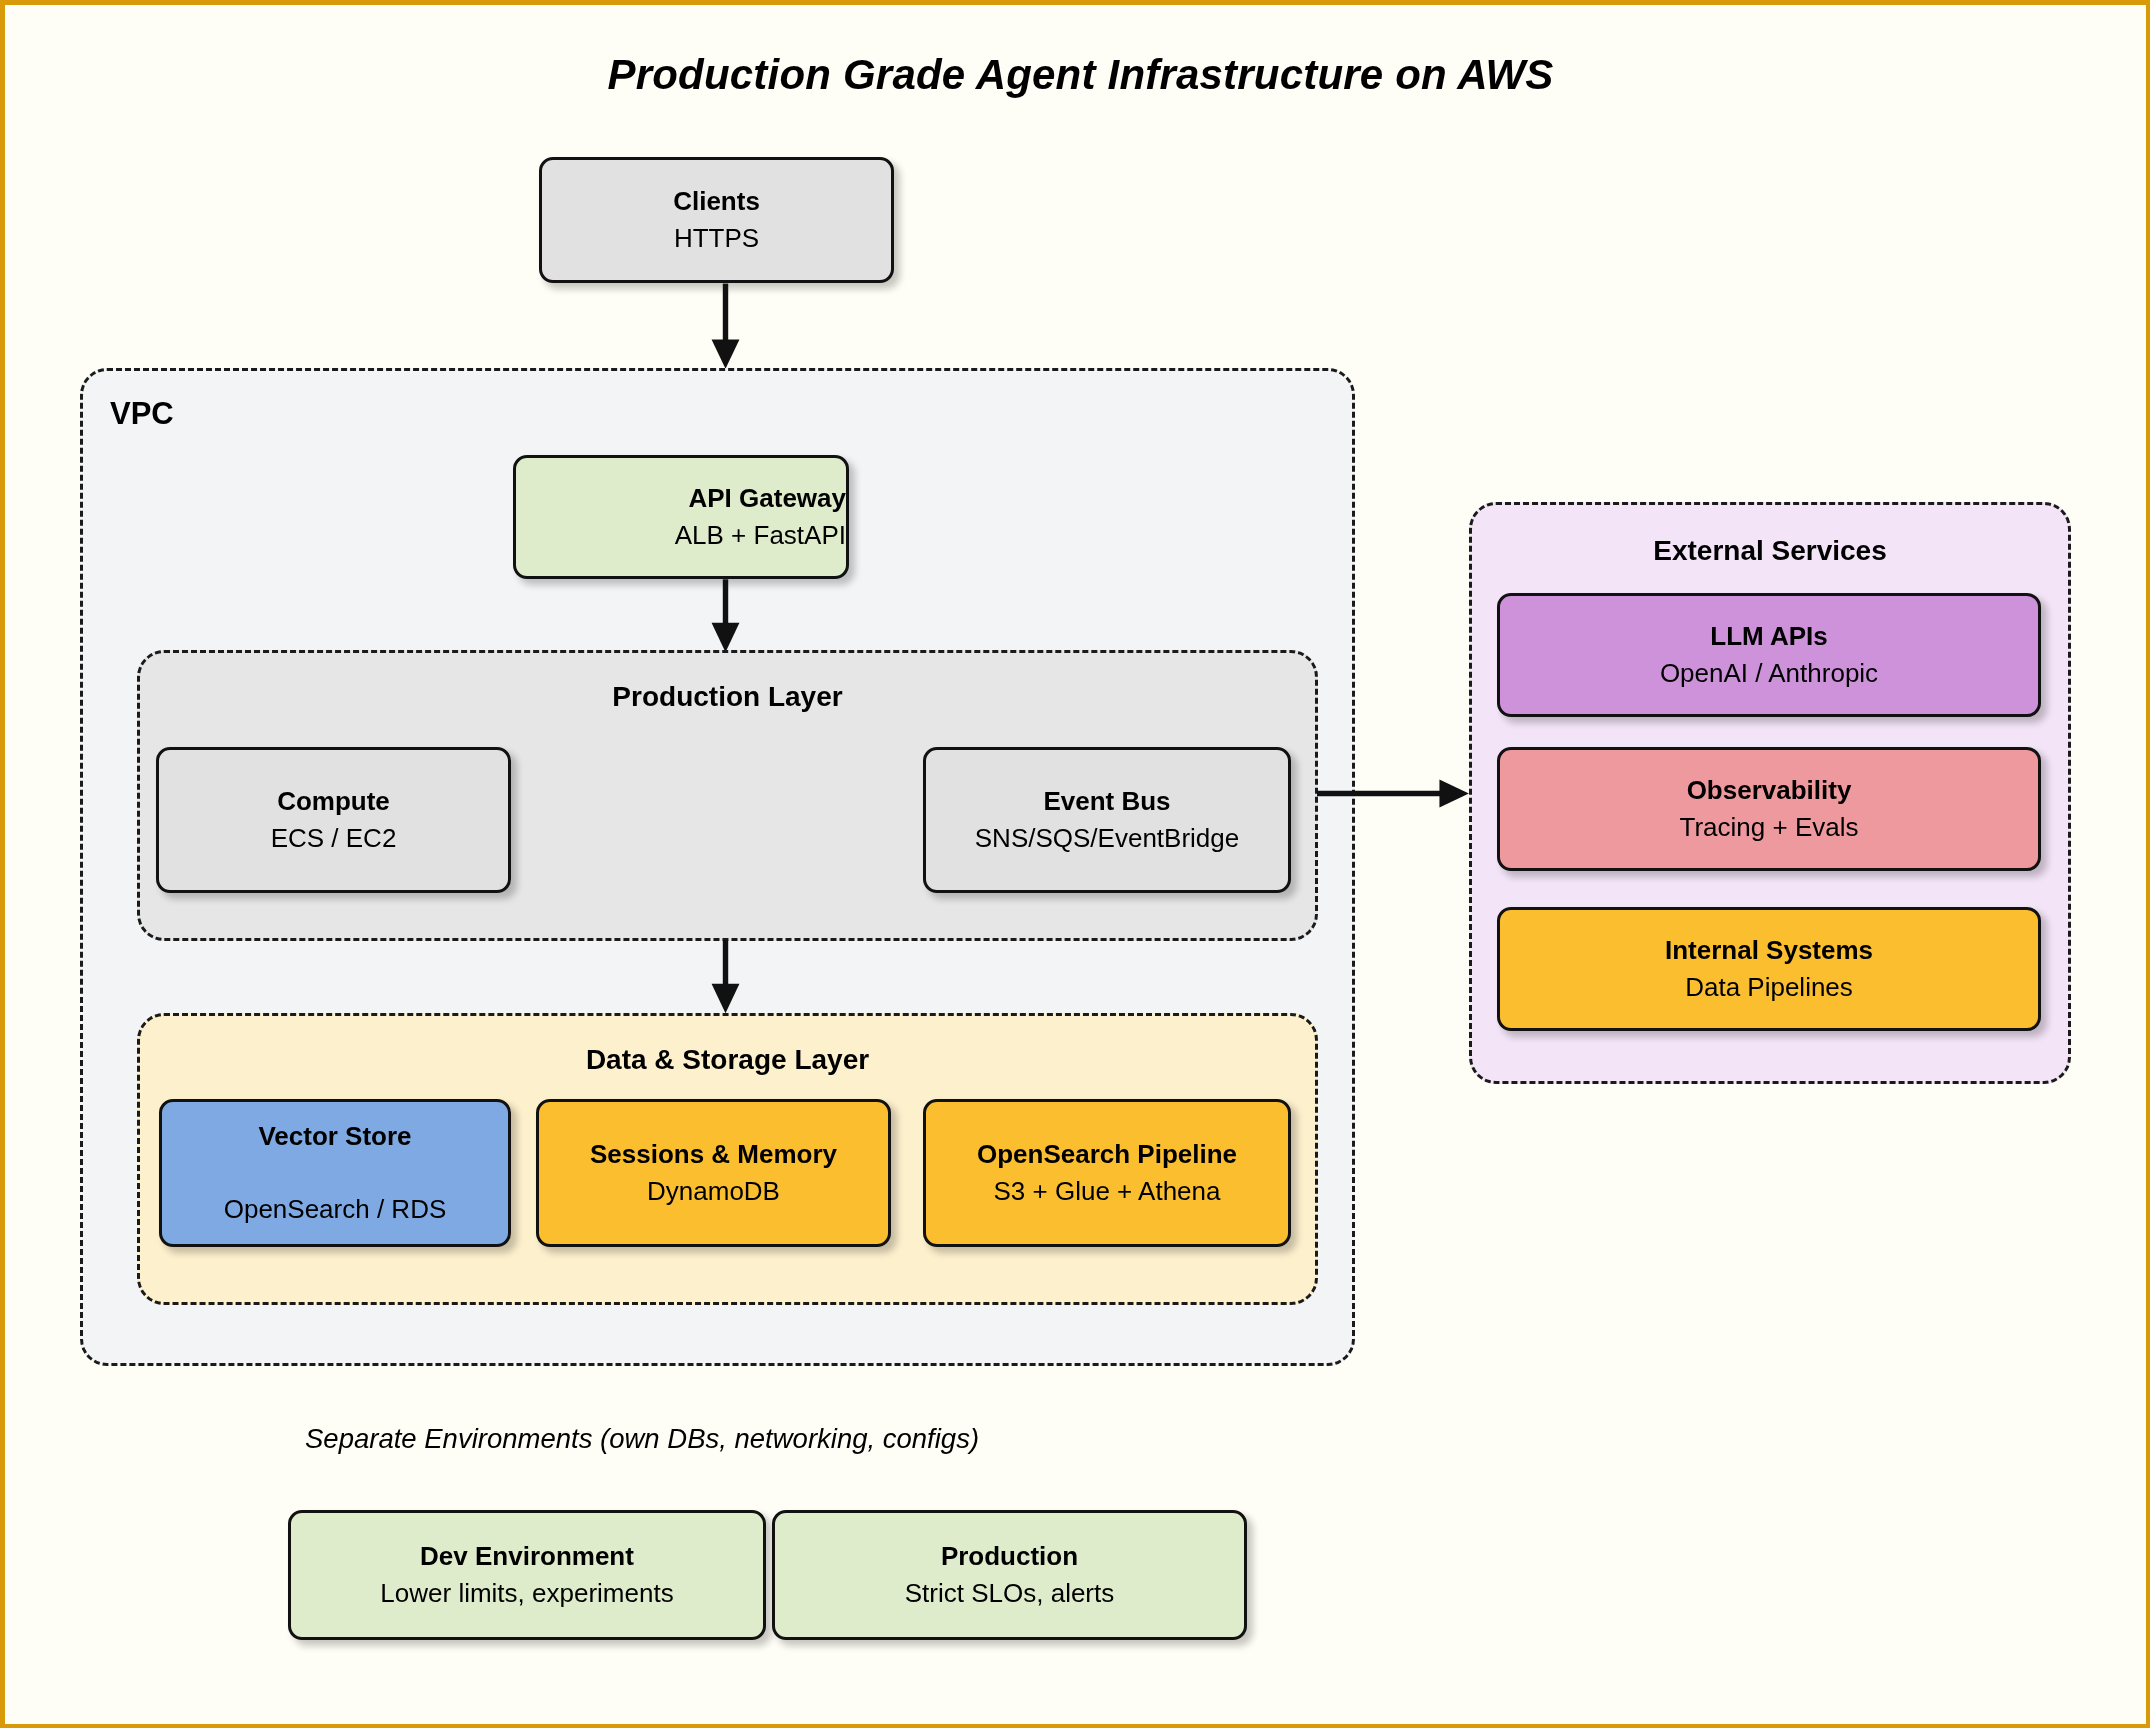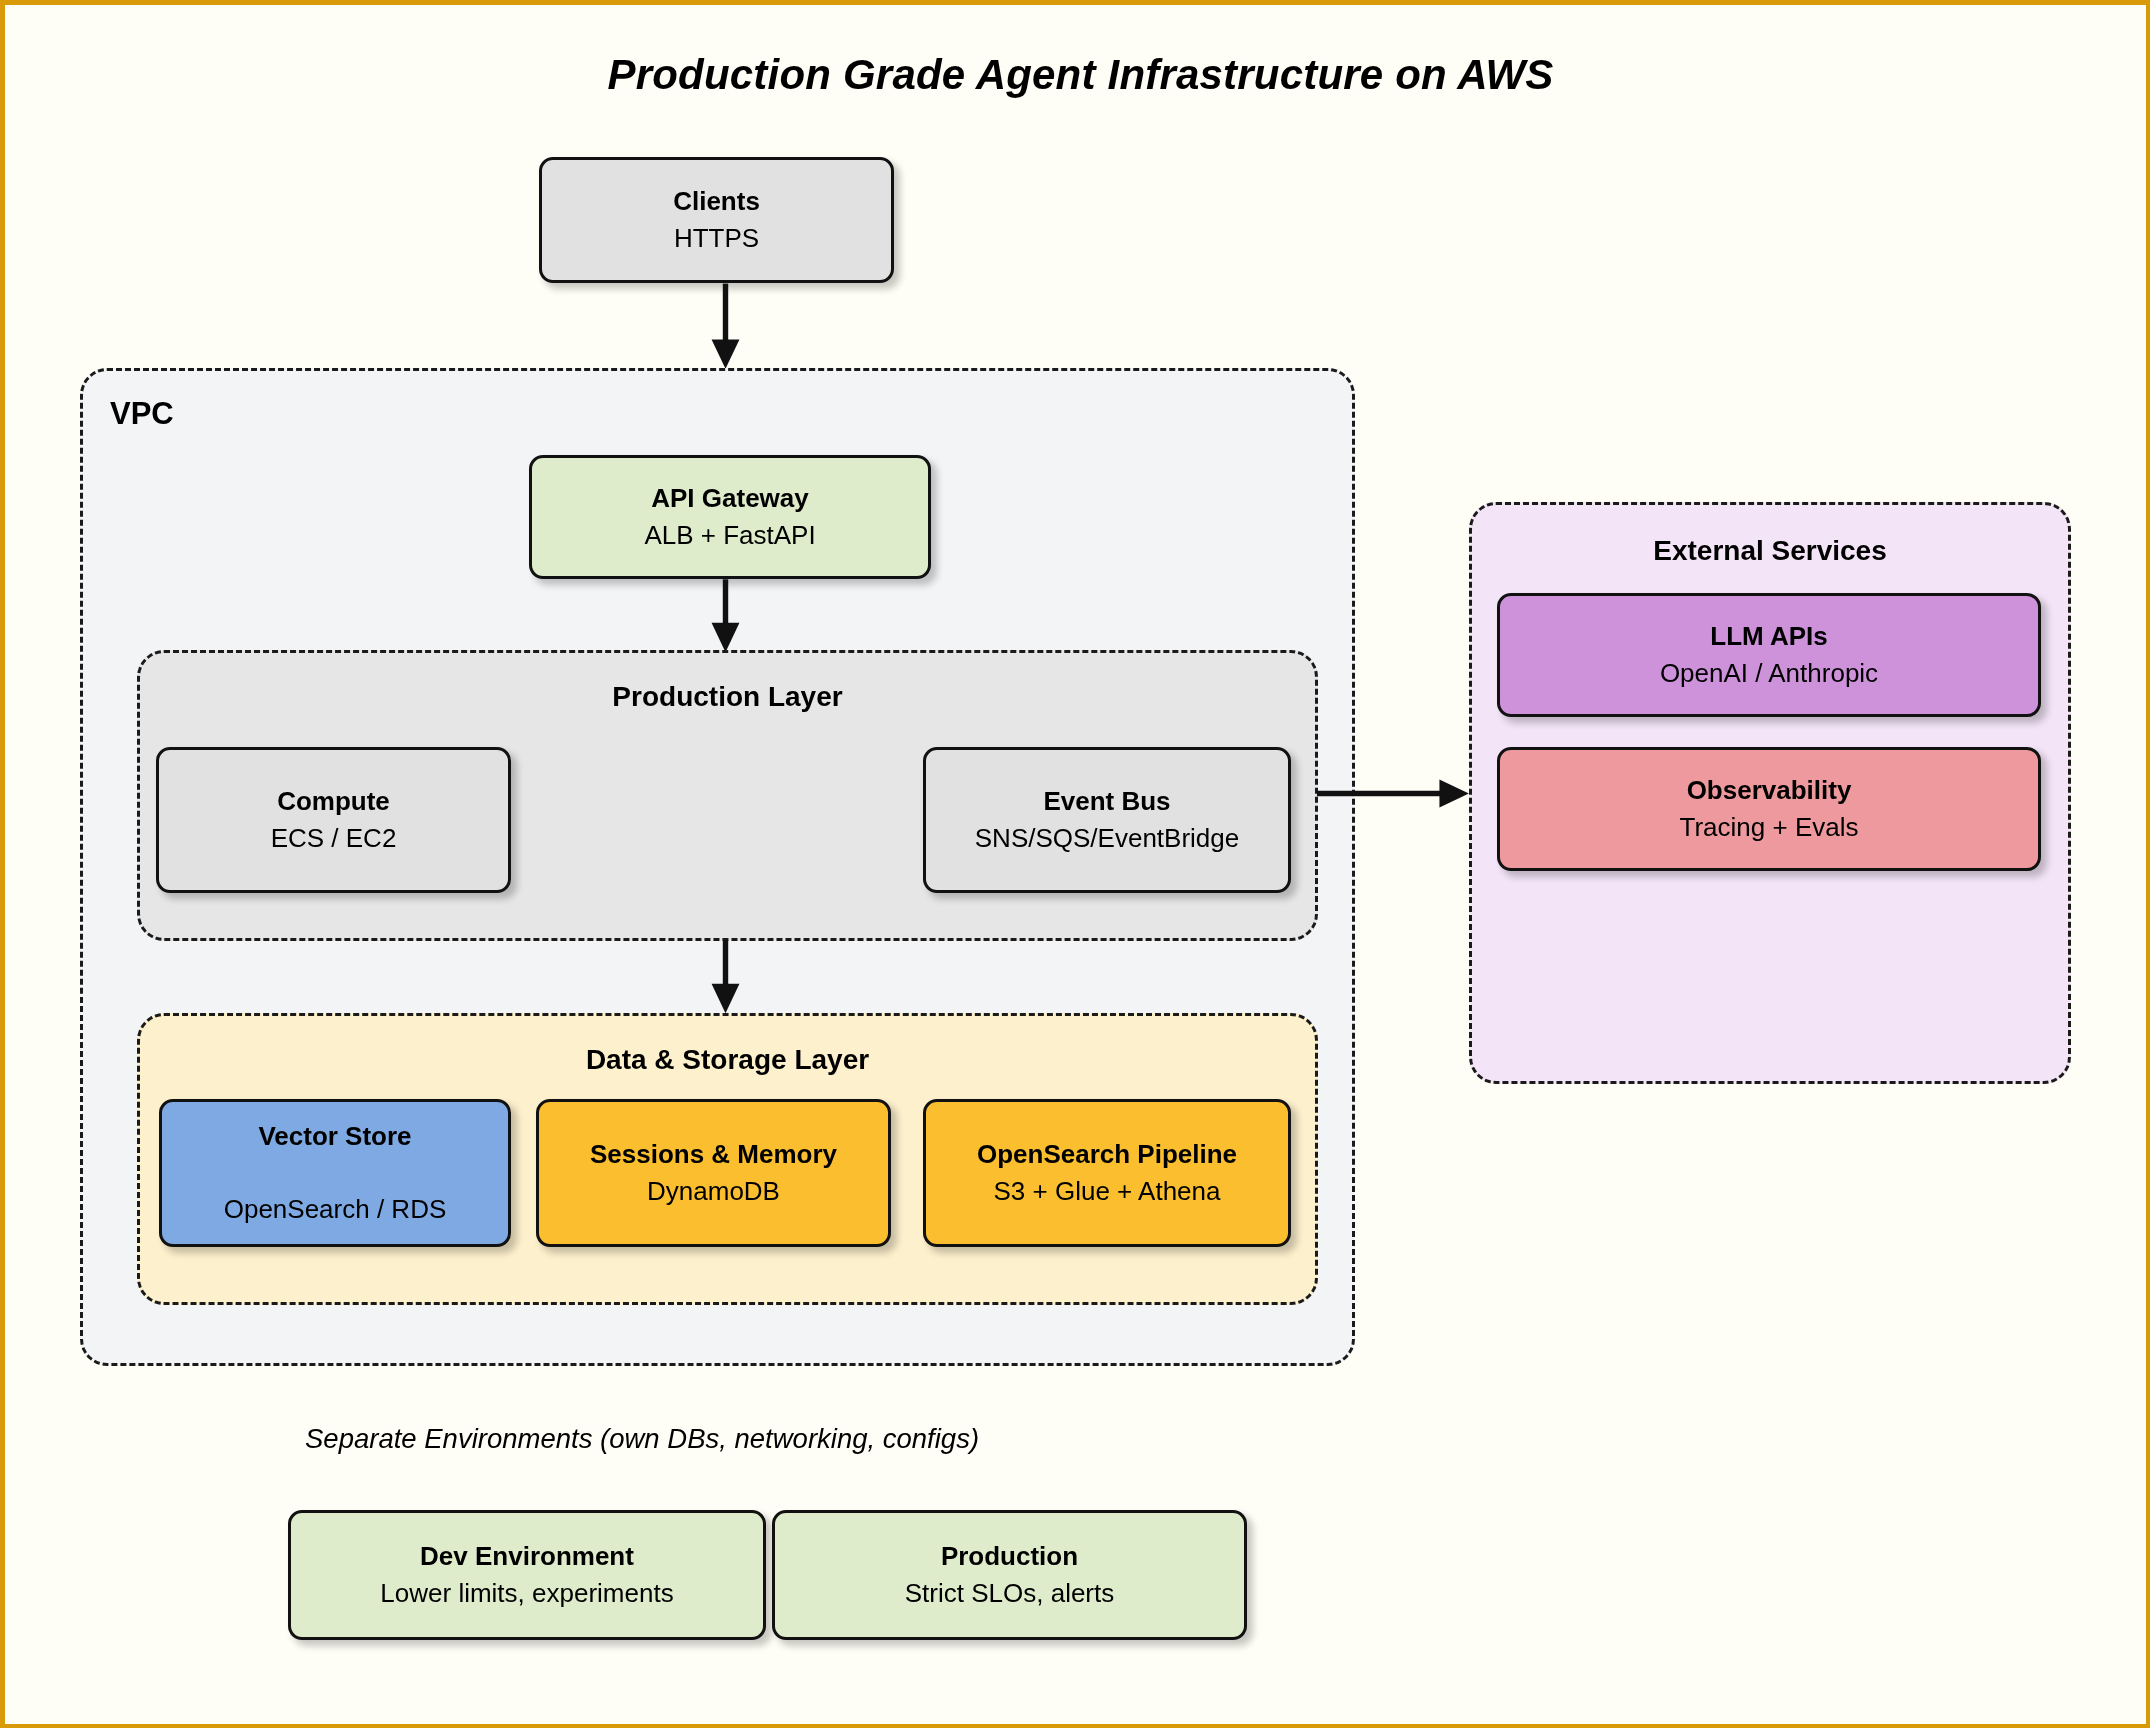--- a/index.html
+++ b/index.html
@@ -115,21 +115,21 @@
   #data-layer > .group-title { top: 28px; }
 
   #external {
     left: 1464px; top: 497px; width: 602px; height: 582px;
     background: #f3e4f7;
   }
   #external > .group-title { top: 30px; }
 
   
   #clients        { left: 534px;  top: 152px;  width: 355px;  height: 126px; }
-  #api-gateway    { left: 524px;  top: 450px;  width: 402px;  height: 124px; }
+  #api-gateway    { left: 508px;  top: 450px;  width: 336px;  height: 124px; align-items: flex-end; }
 
   #compute        { left: 151px;  top: 742px;  width: 355px;  height: 146px; }
   #caching        { left: 531px;  top: 742px;  width: 355px;  height: 146px; }
   #event-bus      { left: 918px; top: 742px;  width: 368px;  height: 146px; }
 
   #vector-store   { left: 154px;  top: 1094px; width: 352px;  height: 148px; gap: 36px; }
   #sessions       { left: 531px;  top: 1094px; width: 355px;  height: 148px; }
   #analytics      { left: 918px; top: 1094px; width: 368px;  height: 148px; }
 
   #llm-apis       { left: 1492px; top: 588px;  width: 544px;  height: 124px; }
@@ -243,20 +243,24 @@
   <div class="node fill-purple" id="llm-apis">
     <div class="title">LLM APIs</div>
     <div class="sub">OpenAI / Anthropic</div>
   </div>
 
   <div class="node fill-salmon" id="observability">
     <div class="title">Observability</div>
     <div class="sub">Tracing + Evals</div>
   </div>
 
+  <div class="node fill-orange" id="internal-sys">
+    <div class="title">Internal Systems</div>
+    <div class="sub">Data Pipelines</div>
+  </div>
 
   <div id="env-caption">Separate Environments (own DBs, networking, configs)</div>
 
   <div class="node fill-green" id="dev-env">
     <div class="title">Dev Environment</div>
     <div class="sub">Lower limits, experiments</div>
   </div>
 
   <div class="node fill-green" id="production">
     <div class="title">Production</div>

